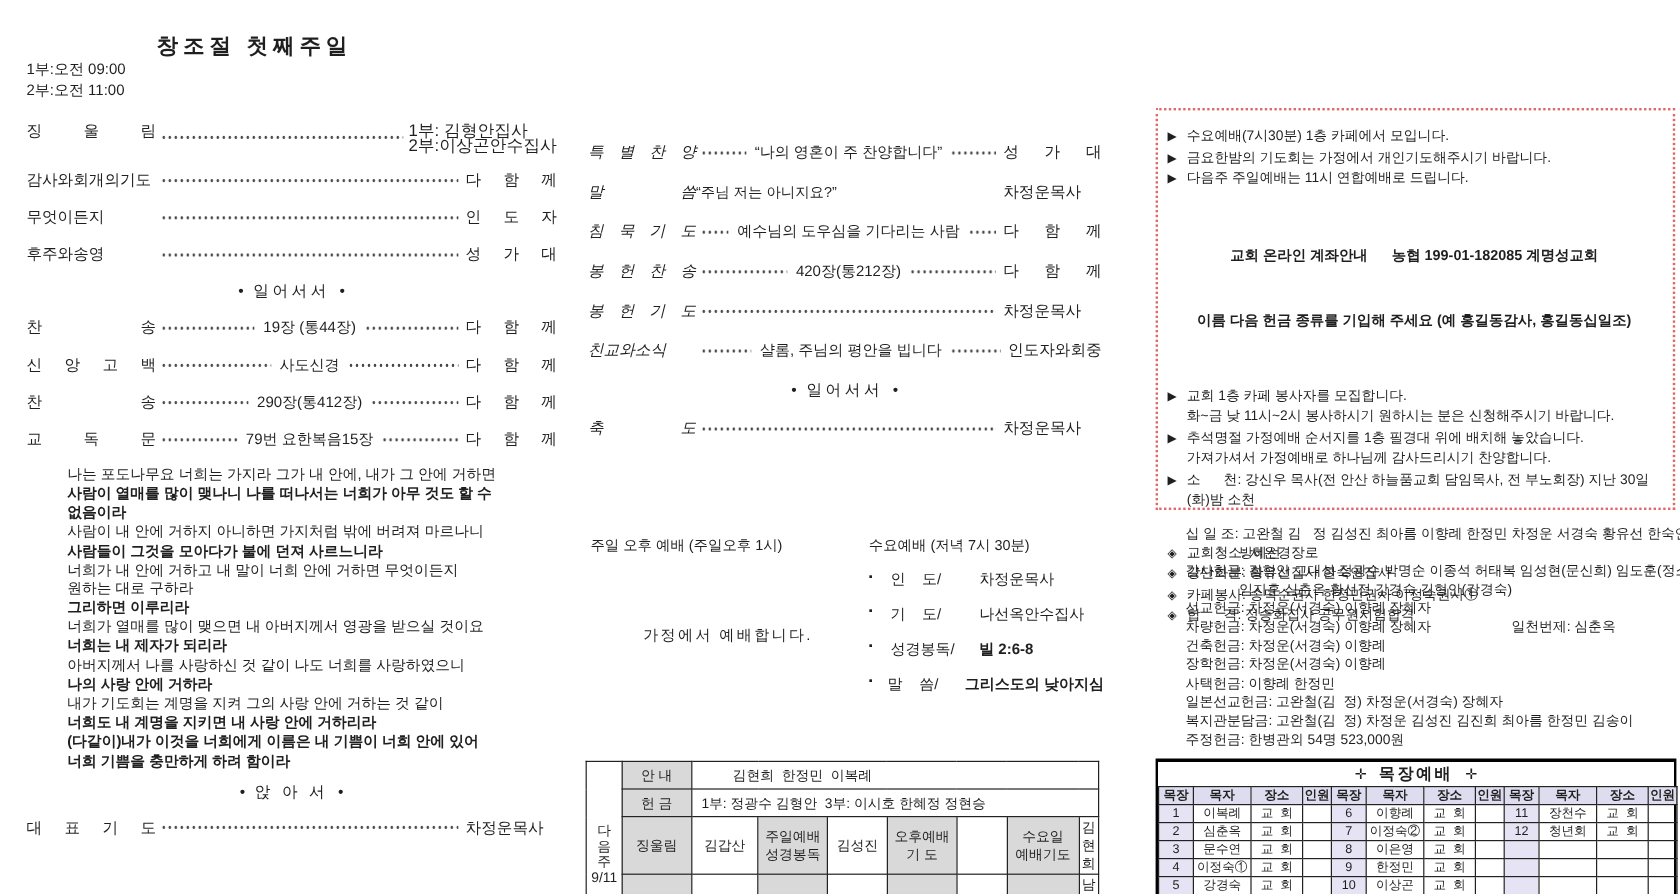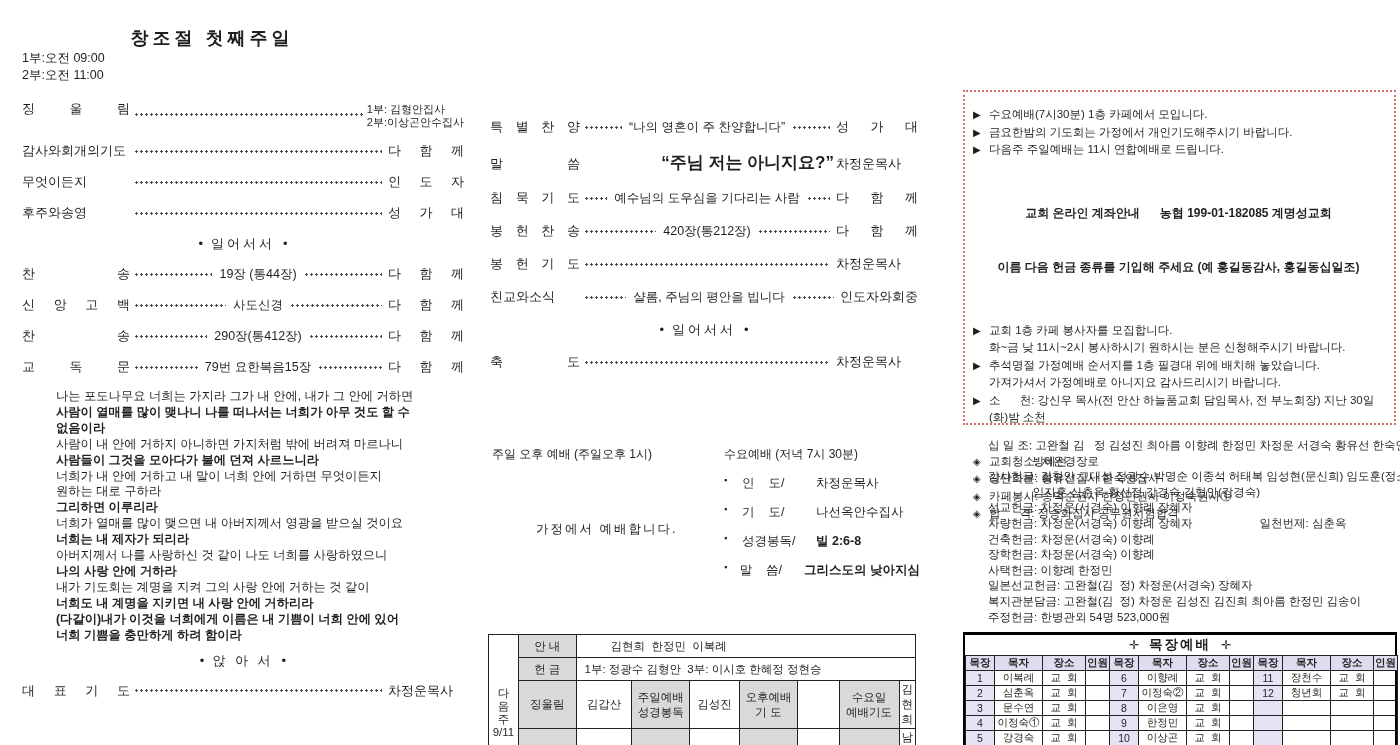--- a/index.html
+++ b/index.html
@@ -19,33 +19,33 @@
   .times { font-size:12.5px; line-height:17px; }
   .order-block { margin-top:16px; }
   .orow { display:flex; align-items:baseline; font-size:13px; margin-bottom:13px; }
   .olabel { width:108px; flex:none; text-align:justify; text-align-last:justify; }
   .ocenter { flex:none; padding:0 3px; font-size:12.5px; }
   .oright { flex:none; width:76px; margin-left:2px; text-align:justify; text-align-last:justify; }
   .oright-wide { flex:none; margin-left:2px; white-space:pre; }
   .dots { flex:1 1 10px; align-self:center; height:9px; margin:0 4px;
           background-image:radial-gradient(circle, #4a4a4a 1px, rgba(0,0,0,0) 1.35px);
           background-size:5px 9px; background-repeat:repeat-x; background-position:0 60%; }
-  .bell-right { flex:none; font-size:11px; line-height:13px; text-align:left; }
+  .bell-right { flex:none; font-size:14px; line-height:13px; text-align:left; }
   .bell-right span { display:block; }
   .posture { text-align:center; font-size:13px; letter-spacing:3px; margin:8px 0 12px 0; }
   .posture .bullet { letter-spacing:0; margin:0 8px; }
   .scripture { margin:2px 0 4px 34px; font-size:12.3px; line-height:15.9px; }
   .scripture .b { font-weight:bold; }
 
   
   .col-mid { position:absolute; left:490px; top:118px; width:428px; }
   .col-mid .orow { margin-bottom:15px; }
-  .col-mid .olabel { width:90px; }
+  .col-mid .olabel { width:90px;font-style:italic; }
   .col-mid .oright { width:82px; }
-  .sermon-title { flex:1; text-align:right; font-weight:bold; font-size:17px; }
+  .sermon-title { flex:1; text-align:left; font-weight:normal; font-size:12px; }
   .col-mid .posture { margin:10px 0 14px 0; }
 
   .afternoon { position:absolute; left:492px; top:446px; width:210px; font-size:12px; }
   .afternoon-note { margin-top:58px; margin-left:44px; letter-spacing:2px; font-size:12.5px; }
   .wednesday { position:absolute; left:724px; top:446px; width:196px; font-size:12px; }
   .wed-item { display:flex; margin-top:12px; font-size:12.5px; }
   .wed-bullet { width:18px; font-size:9px; }
   .wed-label { white-space:pre; width:74px; }
   .wed-value { white-space:pre; }
   .wed-bold { font-weight:bold; }
@@ -336,21 +336,21 @@
 
     <div class="n-item">
       <span class="n-ico">▶</span>
       <span>교회 1층 카페 봉사자를 모집합니다.</span>
     </div>
     <div class="n-sub">화~금 낮 11시~2시 봉사하시기 원하시는 분은 신청해주시기 바랍니다.</div>
     <div class="n-item">
       <span class="n-ico">▶</span>
       <span>추석명절 가정예배 순서지를 1층 필경대 위에 배치해 놓았습니다.</span>
     </div>
-    <div class="n-sub">가져가셔서 가정예배로 아니지요 감사드리시기 바랍니다.</div>
+    <div class="n-sub">가져가셔서 가정예배로 하나님께 감사드리시기 찬양합니다.</div>
     <div class="n-item">
       <span class="n-ico">▶</span>
       <span style="white-space:pre-wrap">소      천: 강신우 목사(전 안산 하늘품교회 담임목사, 전 부노회장) 지난 30일(화)밤 소천</span>
     </div>
 
     <div class="n-diamonds">
       <div class="n-item">
         <span class="n-ico">◈</span>
         <span>교회청소: 서은경장로</span>
       </div>

